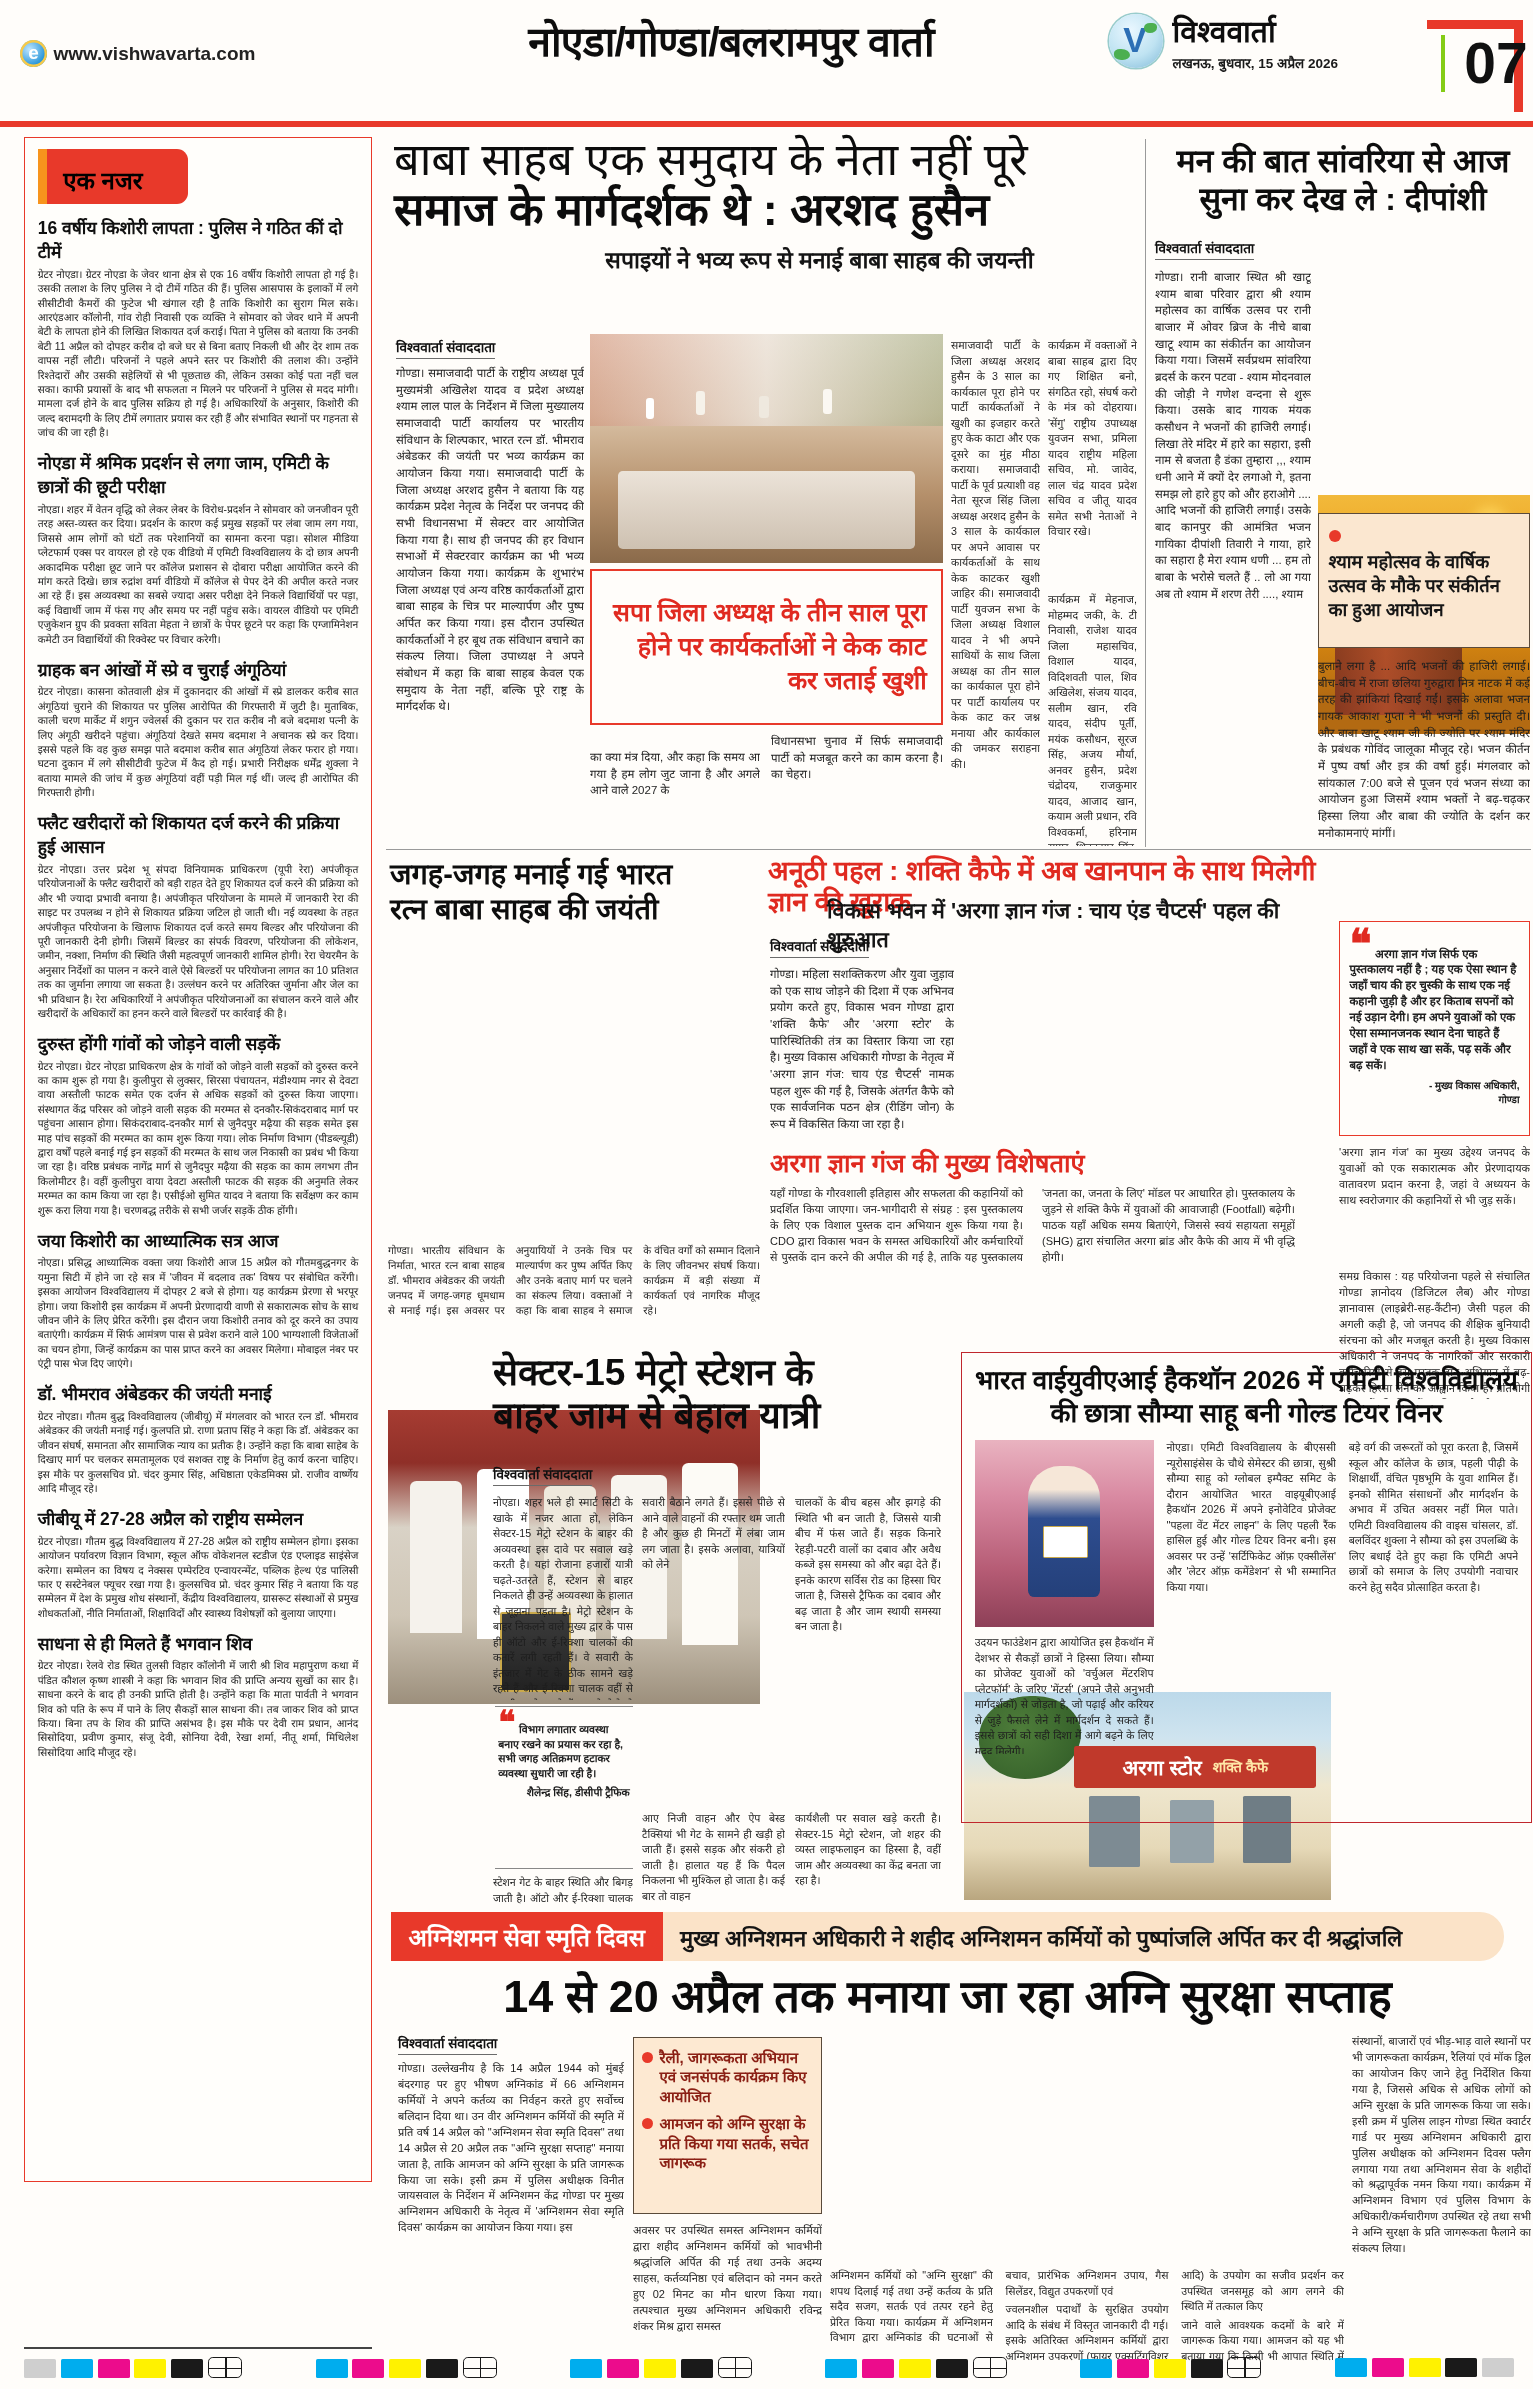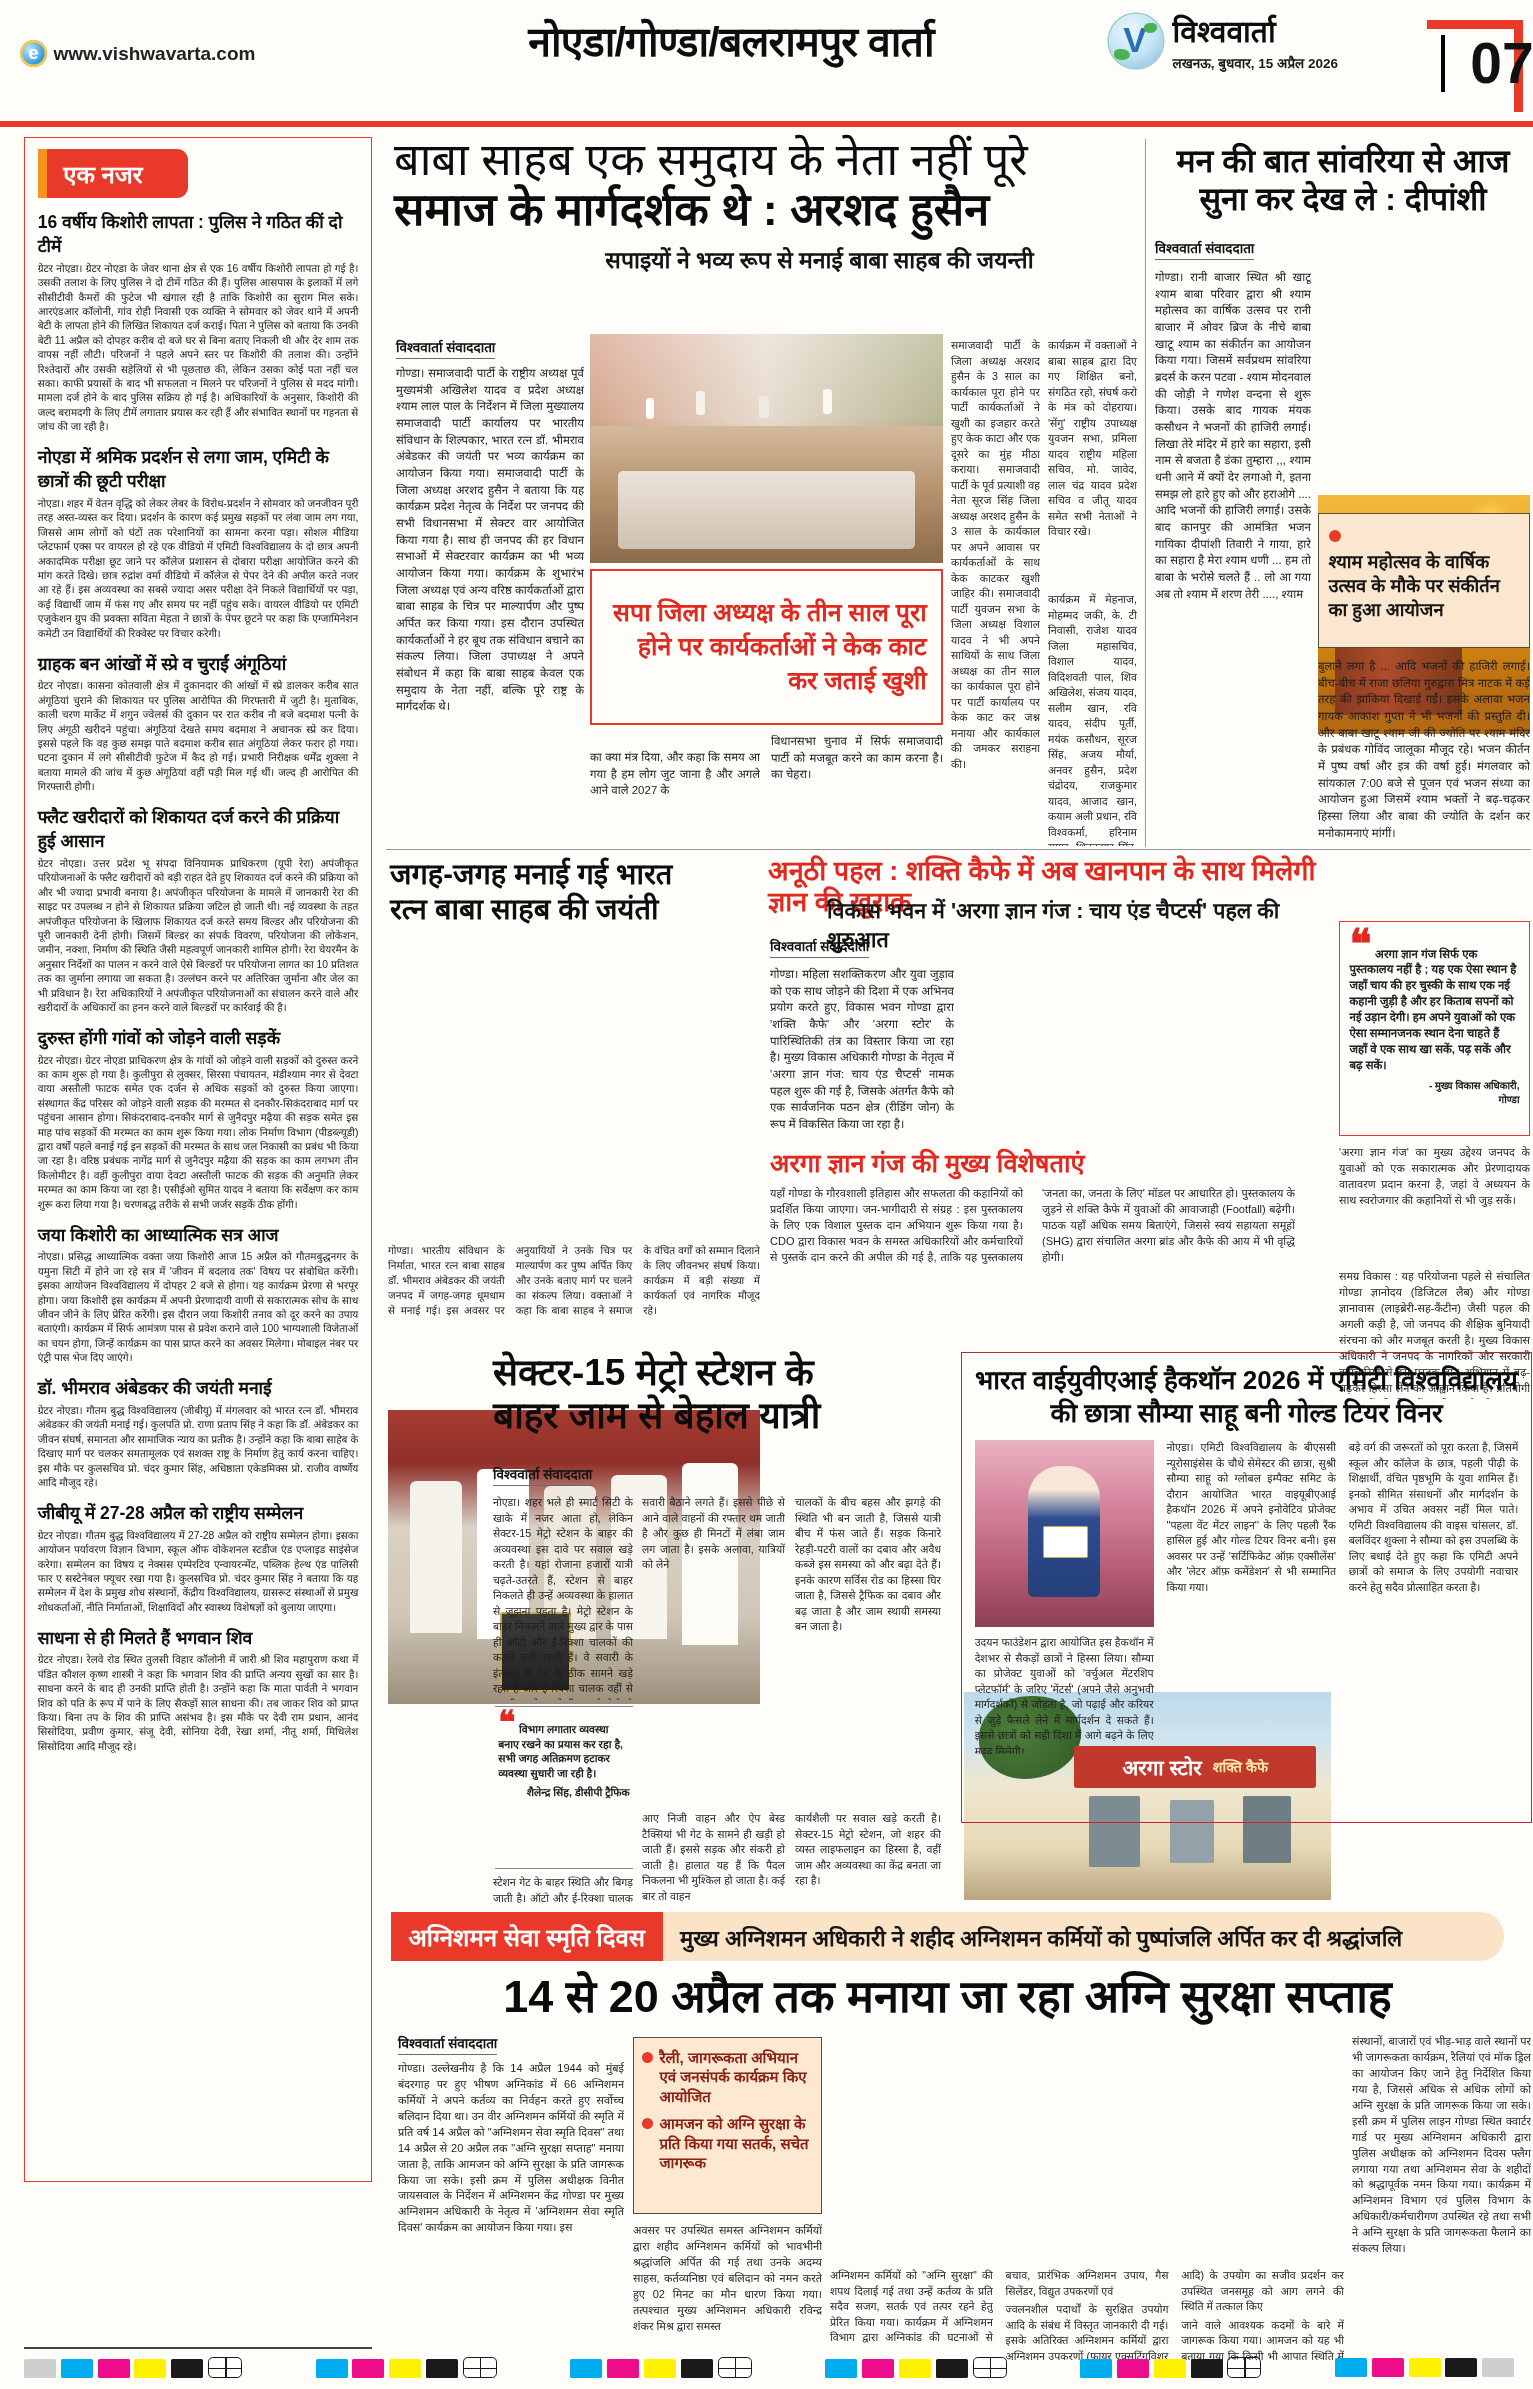--- a/index.html
+++ b/index.html
@@ -40,29 +40,29 @@
       <span style="position:absolute;left:4.8px;bottom:8px;width:16px;height:11px;background:#4caf50;border-radius:40% 60% 50% 50%;"></span>
       <span style="position:absolute;right:6.4px;top:9.5px;width:12.7px;height:9.5px;background:#4caf50;border-radius:50% 40% 60% 50%;"></span>
     </span>
     <span style="text-align:left;">
       <span style="display:block;font-size:30px;font-weight:800;color:#0d0d0d;">विश्ववार्ता</span>
       <span style="display:block;font-size:13.5px;font-weight:bold;color:#1a1a1a;margin-top:3.2px;">लखनऊ,   बुधवार, 15 अप्रैल 2026</span>
     </span>
   </div>
 
   <div class="abs" style="left:1427px;top:20px;width:87px;height:83px;border-top:9.5px solid #e8392a;border-right:9.5px solid #e8392a;">
-    <span style="display:block;margin:6.4px 0 0 14.3px;font-size:57px;font-weight:800;color:#111;border-left:4px solid #000000;padding-left:25px;line-height:1;">07</span>
+    <span style="display:block;margin:6.4px 0 0 14.3px;font-size:57px;font-weight:800;color:#111;border-left:4px solid #84cc16;padding-left:19px;line-height:1;">07</span>
   </div>
 
   <div class="abs red-rule" style="left:0;top:121px;width:1533px;height:6.4px;"></div>
 
   <div class="abs" style="left:24px;top:137px;width:348px;height:2045px;border:1.6px solid #e8392a;padding:11px 12.7px;box-sizing:border-box;overflow:hidden;background:#fffefb;">
     <div style="display:flex;align-items:stretch;margin-bottom:11px;">
       <span style="width:9.5px;background:#f7941d;"></span>
-      <span style="background:#e8392a;color:#ffffff;font-weight:800;font-size:24px;padding:8px 45px 8px 16px;border-radius:0 11px 11px 0;">एक नजर</span>
+      <span style="background:#e8392a;color:#000000;font-weight:800;font-size:24px;padding:14px 45px 8px 16px;border-radius:0 11px 11px 0;">एक नजर</span>
     </div>
 
     <div>
       <div class="dash-head" style="font-size:17.5px;margin:3.2px 0 4.8px;">16 वर्षीय किशोरी लापता : पुलिस ने गठित कीं दो टीमें</div>
       <div class="rail-txt jt">ग्रेटर नोएडा। ग्रेटर नोएडा के जेवर थाना क्षेत्र से एक 16 वर्षीय किशोरी लापता हो गई है। उसकी तलाश के लिए पुलिस ने दो टीमें गठित की हैं। पुलिस आसपास के इलाकों में लगे सीसीटीवी कैमरों की फुटेज भी खंगाल रही है ताकि किशोरी का सुराग मिल सके। आरएंडआर कॉलोनी, गांव रोही निवासी एक व्यक्ति ने सोमवार को जेवर थाने में अपनी बेटी के लापता होने की लिखित शिकायत दर्ज कराई। पिता ने पुलिस को बताया कि उनकी बेटी 11 अप्रैल को दोपहर करीब दो बजे घर से बिना बताए निकली थी और देर शाम तक वापस नहीं लौटी। परिजनों ने पहले अपने स्तर पर किशोरी की तलाश की। उन्होंने रिश्तेदारों और उसकी सहेलियों से भी पूछताछ की, लेकिन उसका कोई पता नहीं चल सका। काफी प्रयासों के बाद भी सफलता न मिलने पर परिजनों ने पुलिस से मदद मांगी। मामला दर्ज होने के बाद पुलिस सक्रिय हो गई है। अधिकारियों के अनुसार, किशोरी की जल्द बरामदगी के लिए टीमें लगातार प्रयास कर रही हैं और संभावित स्थानों पर गहनता से जांच की जा रही है।</div>
     </div>
     <div>
       <div class="dash-head" style="font-size:17.5px;margin:9.5px 0 4.8px;">नोएडा में श्रमिक प्रदर्शन से लगा जाम, एमिटी के छात्रों की छूटी परीक्षा</div>
       <div class="rail-txt jt">नोएडा। शहर में वेतन वृद्धि को लेकर लेबर के विरोध-प्रदर्शन ने सोमवार को जनजीवन पूरी तरह अस्त-व्यस्त कर दिया। प्रदर्शन के कारण कई प्रमुख सड़कों पर लंबा जाम लग गया, जिससे आम लोगों को घंटों तक परेशानियों का सामना करना पड़ा। सोशल मीडिया प्लेटफार्म एक्स पर वायरल हो रहे एक वीडियो में एमिटी विश्वविद्यालय के दो छात्र अपनी अकादमिक परीक्षा छूट जाने पर कॉलेज प्रशासन से दोबारा परीक्षा आयोजित करने की मांग करते दिखे। छात्र रुद्रांश वर्मा वीडियो में कॉलेज से पेपर देने की अपील करते नजर आ रहे हैं। इस अव्यवस्था का सबसे ज्यादा असर परीक्षा देने निकले विद्यार्थियों पर पड़ा, कई विद्यार्थी जाम में फंस गए और समय पर नहीं पहुंच सके। वायरल वीडियो पर एमिटी एजुकेशन ग्रुप की प्रवक्ता सविता मेहता ने छात्रों के पेपर छूटने पर कहा कि एग्जामिनेशन कमेटी उन विद्यार्थियों की रिक्वेस्ट पर विचार करेगी।</div>
     </div>

